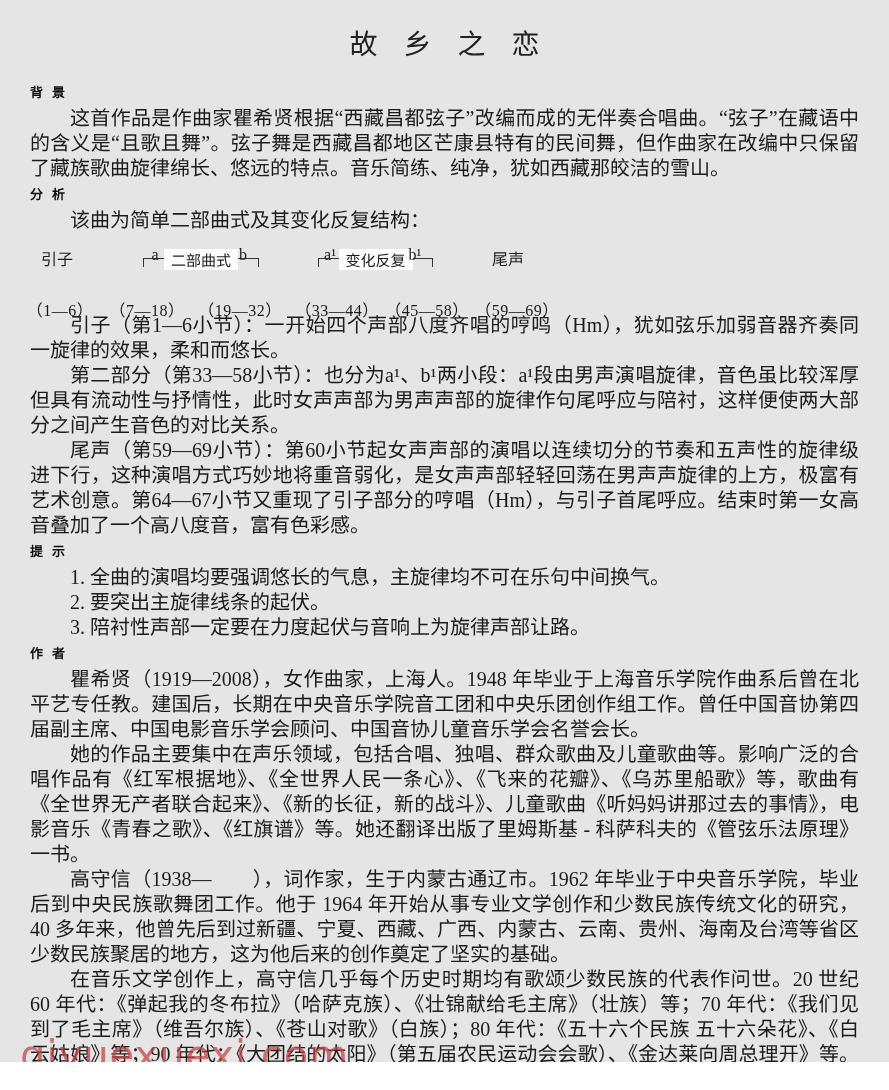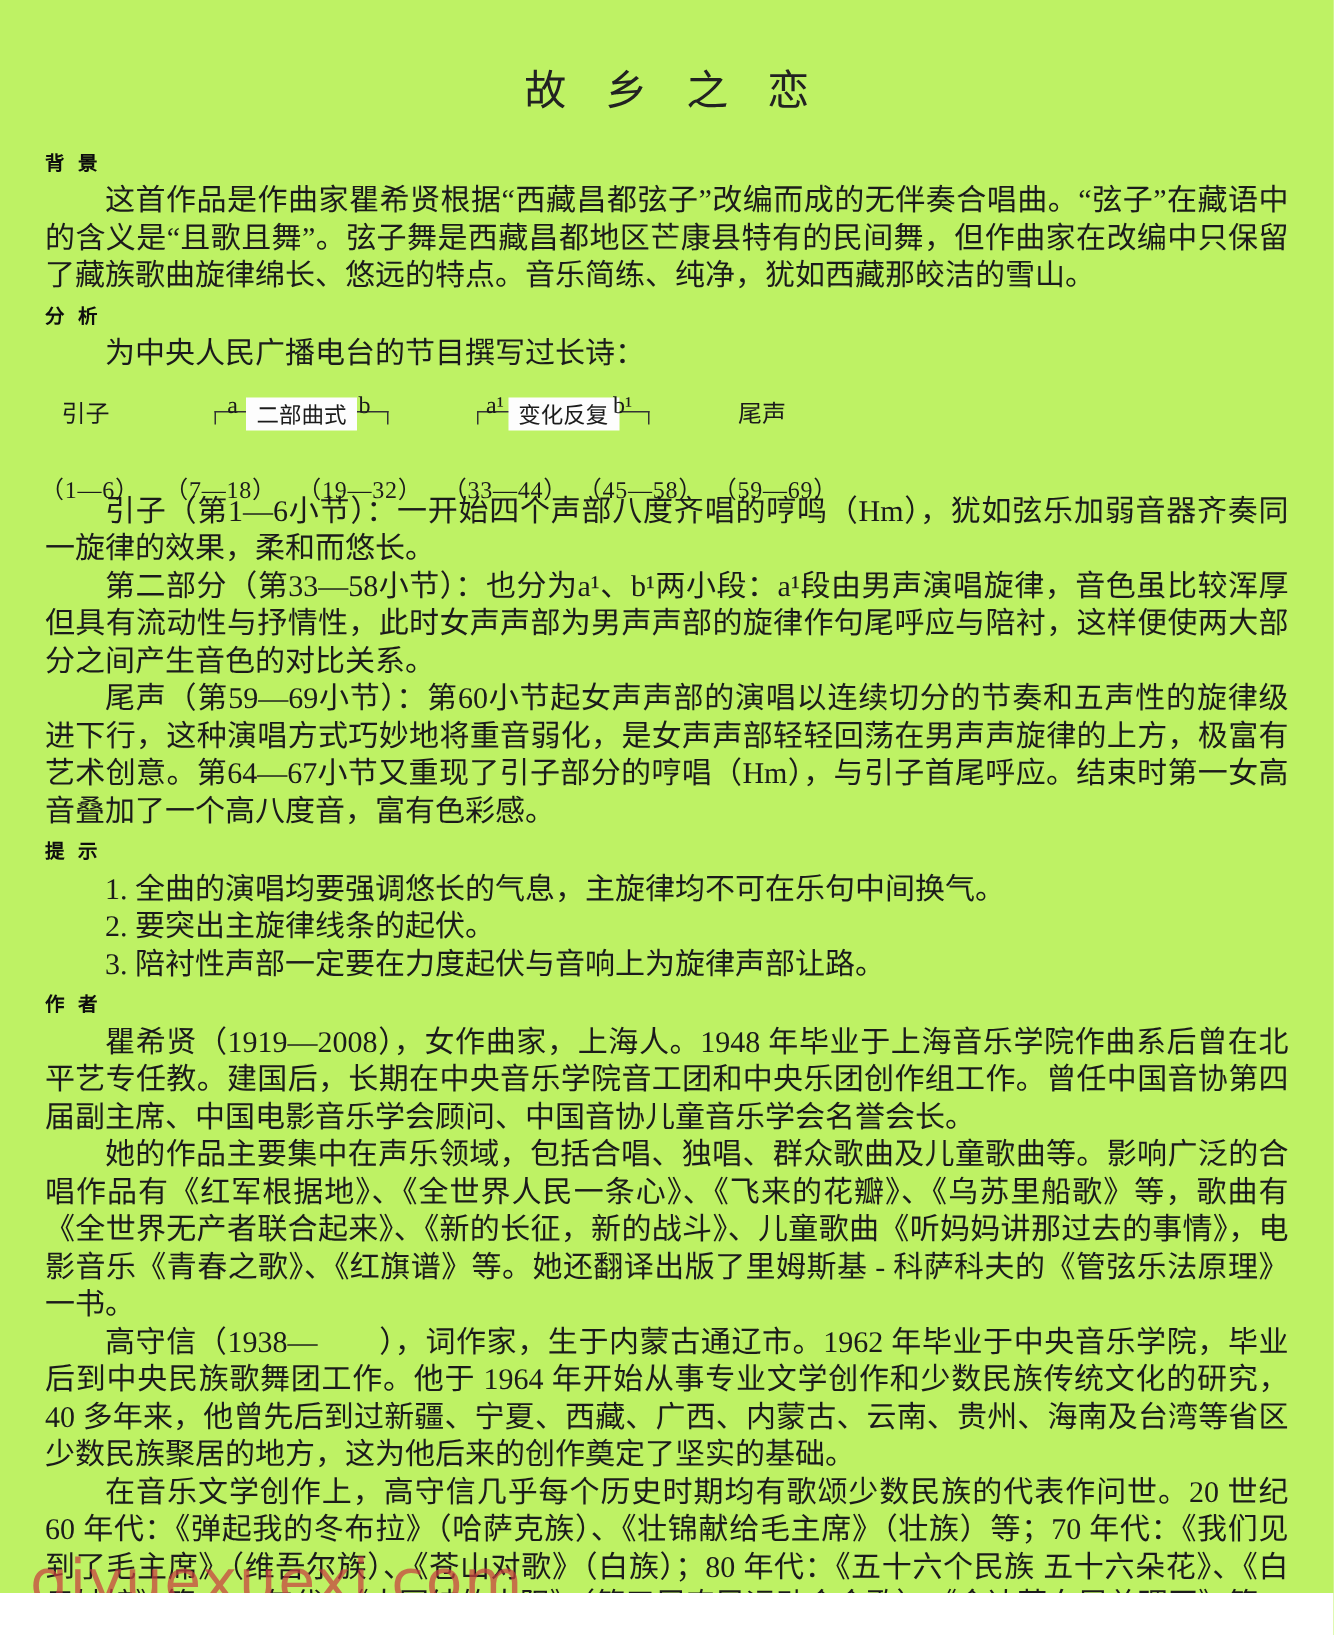--- a/index.html
+++ b/index.html
@@ -1,23 +1,23 @@
 <!DOCTYPE html>
 <html lang="zh-CN"><head>
 <meta charset="utf-8">
 <style>
   html, body { margin: 0; padding: 0; }
   .page {
     position: relative;
     width: 889px;
     height: 1062px;
-    background: #bef264;
+    background: #e5e5e5;
     overflow: hidden;
     box-sizing: border-box;
-    padding: 26px 30px 0 30px;
+    padding: 10px 30px 0 30px;
     font-family: "Liberation Serif", "DejaVu Serif", serif;
     color: #1b1b1b;
   }
   .doc-title {
     text-align: center;
     font-size: 28px;
     font-weight: 500;
     color: #222;
     letter-spacing: 26px;
     padding-left: 26px;
@@ -115,21 +115,21 @@
 
   <h1 class="doc-title">故乡之恋</h1>
 
   <section>
     <h2 class="sec-heading">背景</h2>
     <p class="body-p">这首作品是作曲家瞿希贤根据“西藏昌都弦子”改编而成的无伴奏合唱曲。“弦子”在藏语中的含义是“且歌且舞”。弦子舞是西藏昌都地区芒康县特有的民间舞，但作曲家在改编中只保留了藏族歌曲旋律绵长、悠远的特点。音乐简练、纯净，犹如西藏那皎洁的雪山。</p>
   </section>
 
   <section>
     <h2 class="sec-heading">分析</h2>
-    <p class="body-p intro-p">为中央人民广播电台的节目撰写过长诗：</p>
+    <p class="body-p intro-p">该曲为简单二部曲式及其变化反复结构：</p>
 
     <div class="diagram">
       <div class="brace brace-1">
         <span class="lbl">二部曲式</span>
       </div>
       <div class="brace brace-2">
         <span class="lbl">变化反复</span>
       </div>
 
       <span class="part part-0">引子</span>

